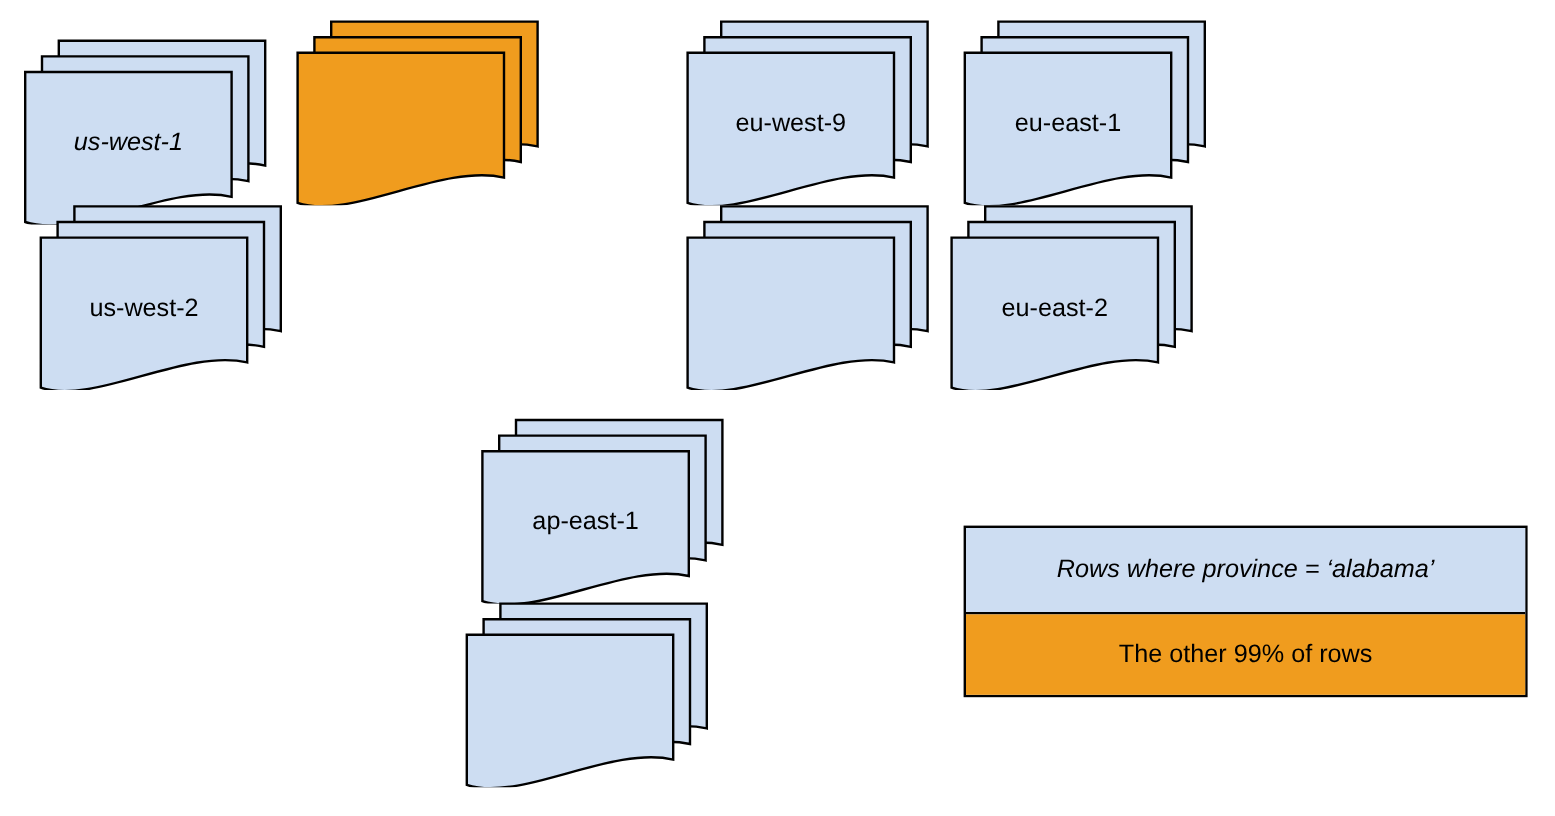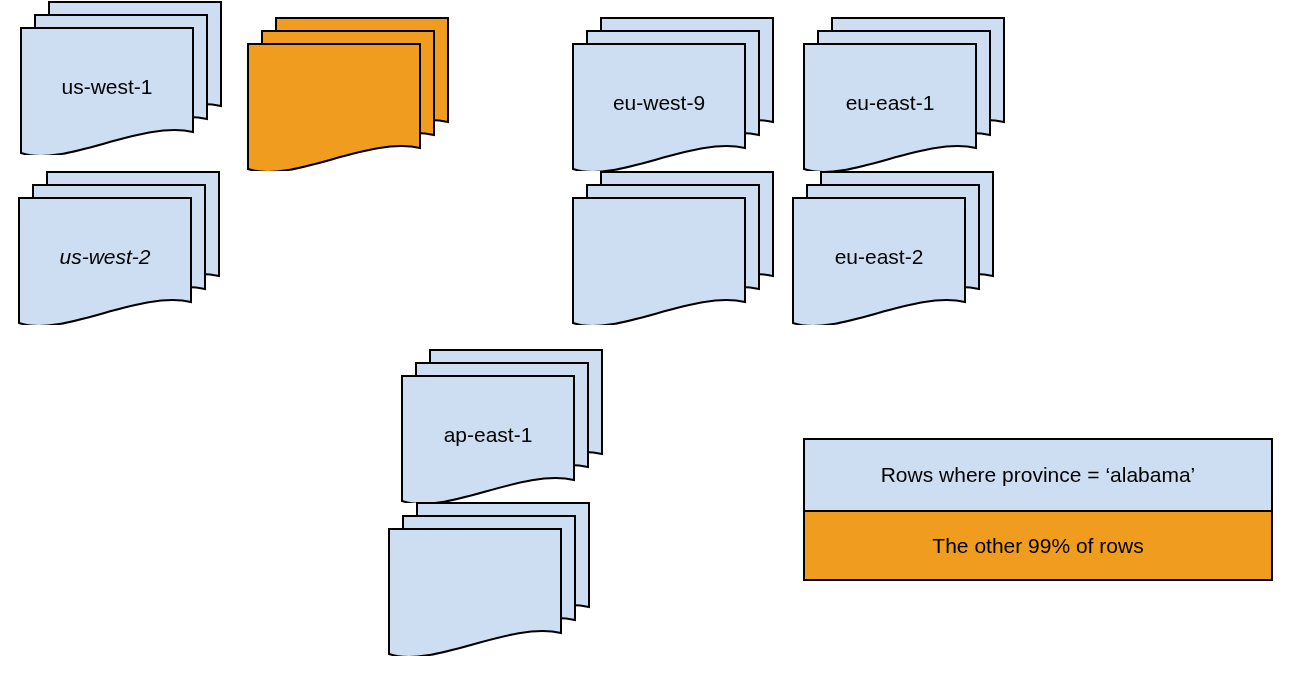--- a/index.html
+++ b/index.html
@@ -11,41 +11,41 @@
     overflow:hidden;
   }
   .stack{position:absolute;width:204px;height:155px;}
   .stack svg{position:absolute;left:0;top:0;display:block;}
   .stack .stack-label{
     position:absolute;left:2px;top:28px;width:172px;height:118px;
     display:flex;align-items:center;justify-content:center;
     font-size:21px;color:#000;white-space:nowrap;
   }
   
-  .s-usw1{left:19px;  top:0;}
+  .s-usw1{left:19px;  top:32px;font-style:italic;}
   .s-use1{left:246px; top:16px;}
   .s-euw1{left:571px; top:16px;}
   .s-eue1{left:802px; top:16px;}
-  .s-usw2{left:17px;  top:170px;font-style:italic;}
+  .s-usw2{left:32px;  top:170px;}
   .s-use2{left:235px; top:170px;}
   .s-euw2{left:571px; top:170px;}
   .s-eue2{left:791px; top:170px;}
   .s-ape1{left:400px; top:348px;}
   .s-ape2{left:387px; top:501px;}
 
   .legend{
     position:absolute;left:803px;top:438px;width:470px;height:143px;
     border:2px solid #000;box-sizing:border-box;
     display:flex;flex-direction:column;
   }
   .legend-row{
     display:flex;align-items:center;justify-content:center;
     font-size:21px;color:#000;white-space:nowrap;
   }
-  .legend-row.first{height:70px;border-bottom:2px solid #000;}
+  .legend-row.first{height:70px;border-bottom:2px solid #000;font-style:italic;}
   .legend-row.second{flex:1;}
 </style>
 </head>
 <body>
 
 <div id="canvas">
 
   <div class="stack s-usw1">
     <svg width="204" height="155" viewBox="0 0 204 155">
       <path d="M0,0 H172 V104 C120,92 44,140 0,125 Z" transform="translate(30,2)" stroke="#000" stroke-width="2" style="fill: rgb(205, 221, 242);"></path>

